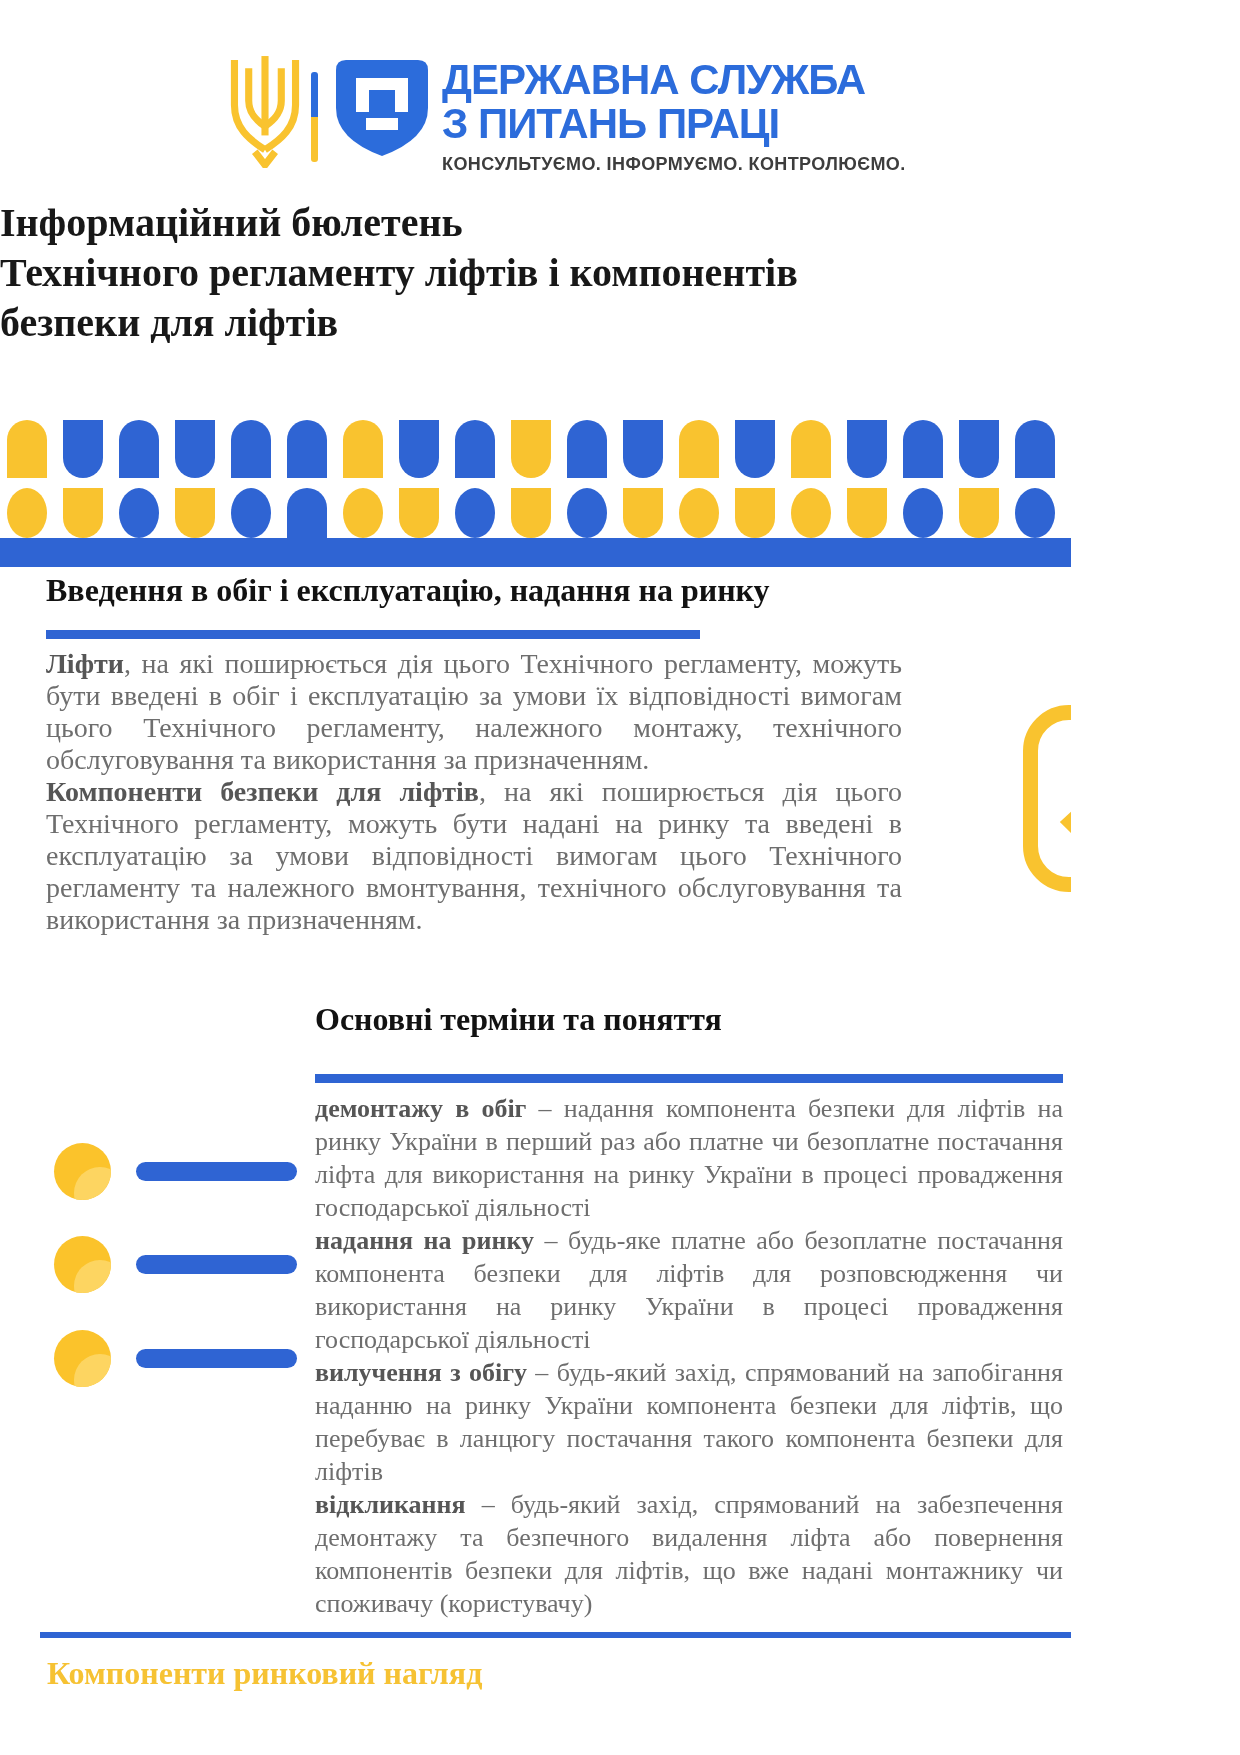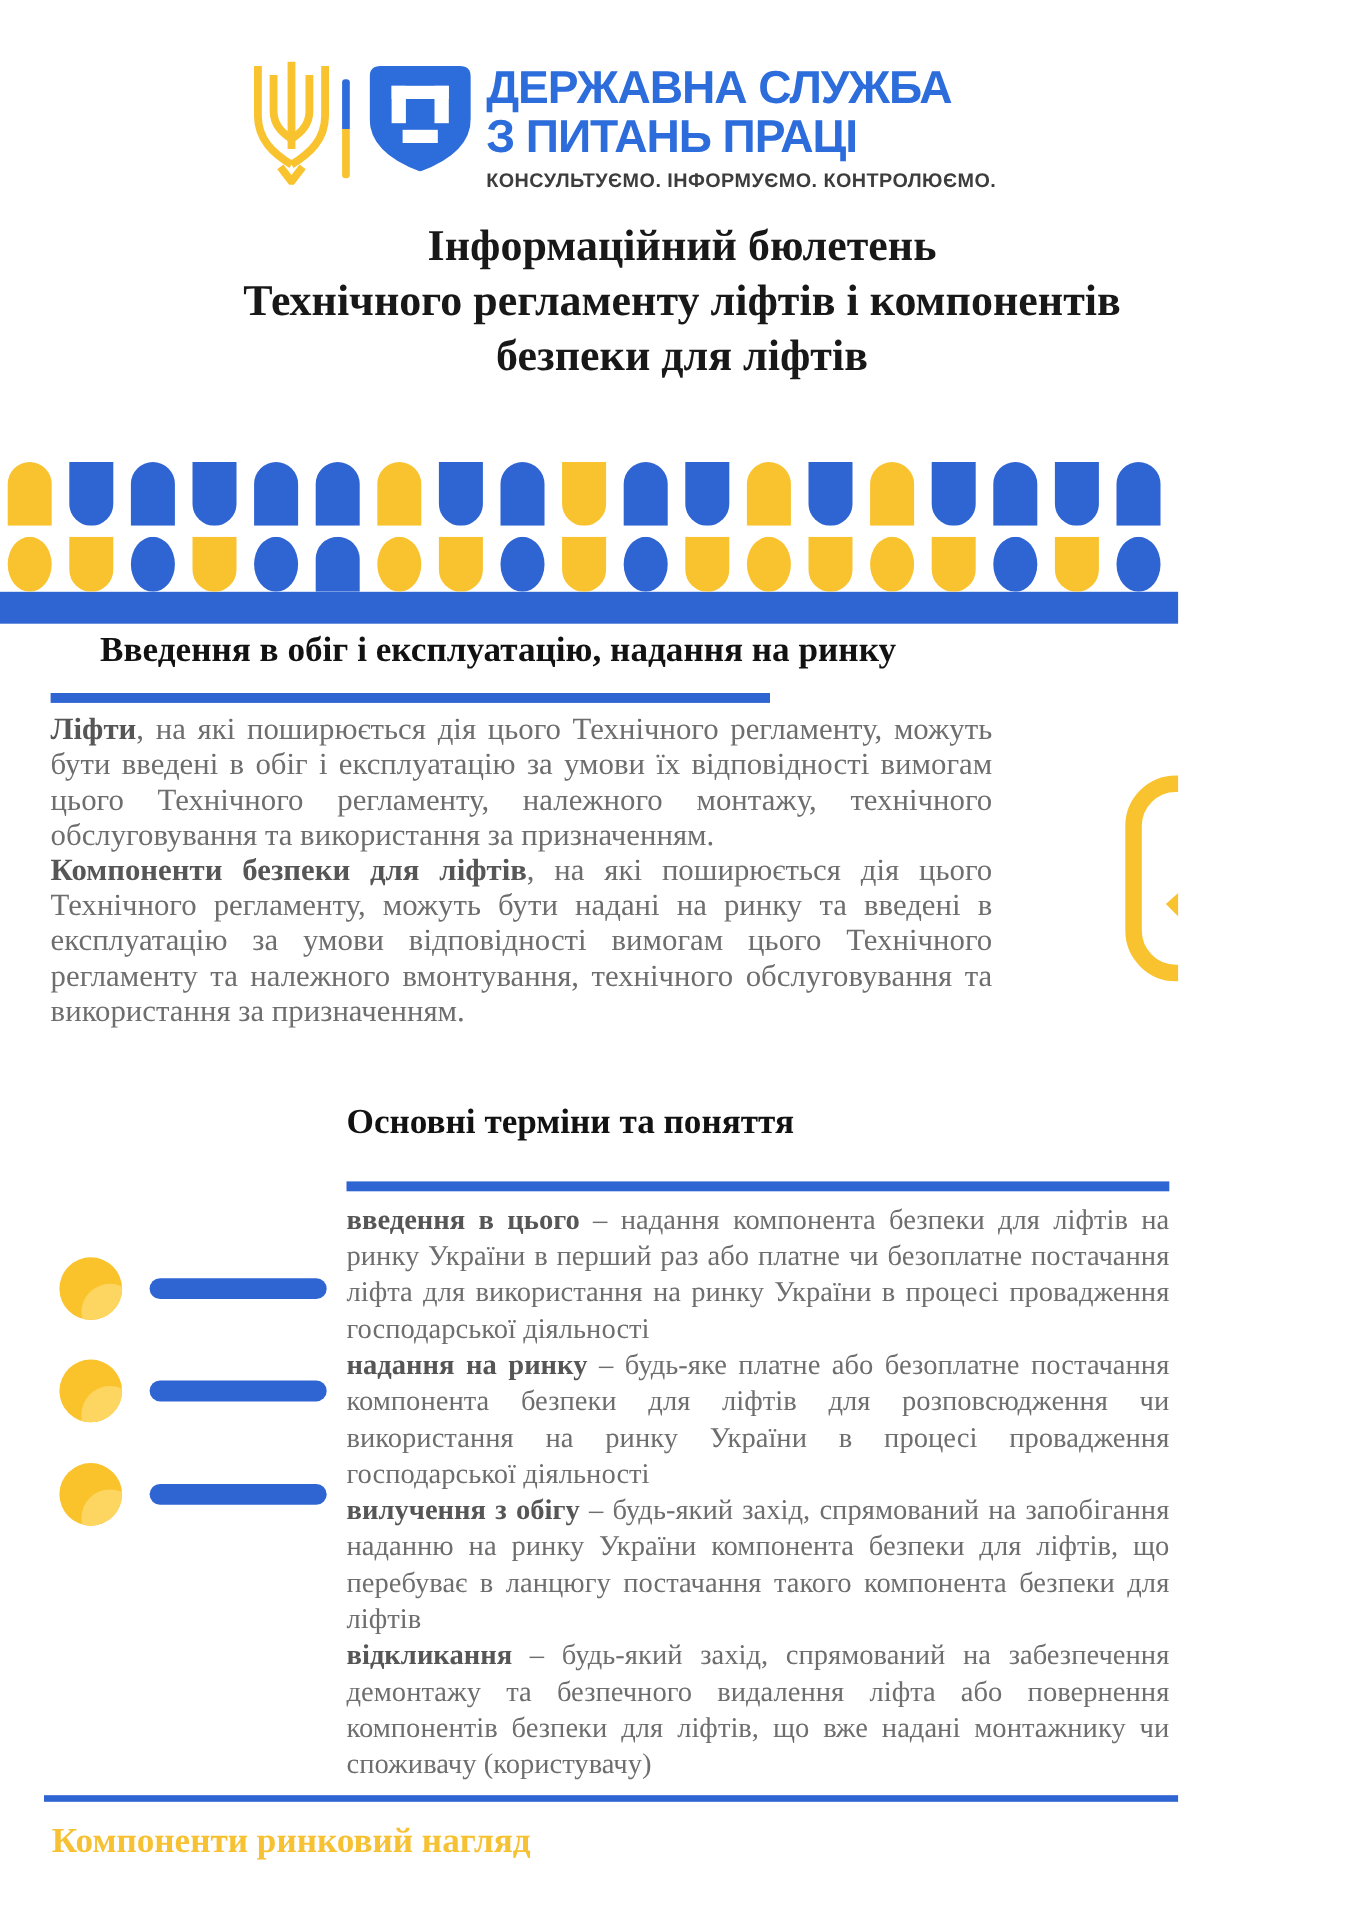--- a/index.html
+++ b/index.html
@@ -9,39 +9,39 @@
   
   .trident{position:absolute;left:226px;top:54px;width:78px;height:114px;}
   .hdr-divider{position:absolute;left:311px;top:72px;width:7px;height:90px;border-radius:3px;
                background:linear-gradient(to bottom,#2c6cdb 0 50%,#f9c32f 50% 100%);}
   .shield{position:absolute;left:336px;top:60px;width:92px;height:96px;}
   .org{position:absolute;left:442px;top:58px;font-family:"Liberation Sans",sans-serif;}
   .org-line{font-size:42px;font-weight:bold;color:#2c6cdb;line-height:44px;letter-spacing:-1px;white-space:nowrap;}
   .tagline{margin-top:8px;font-size:18px;font-weight:bold;color:#3d3d3d;letter-spacing:.4px;white-space:nowrap;text-align:center;}
 
   
-  .doc-title{position:absolute;left:0;top:198px;width:1240px;text-align:center;
+  .doc-title{position:absolute;left:0;top:198px;width:1240px;
              font-size:40px;font-weight:bold;color:#181818;line-height:50px;}
 
   
   .decor{position:absolute;left:0;top:420px;width:1240px;}
   .decor-row{display:flex;gap:16px;padding-left:7px;width:1240px;overflow:hidden;}
   .decor-row.r1{height:58px;margin-bottom:10px;}
   .decor-row.r2{height:50px;}
   .shape{flex:0 0 40px;width:40px;}
   .r1 .shape{height:58px;} .r2 .shape{height:50px;}
   .shape.arch{border-radius:22px 22px 0 0;}
   .shape.u{border-radius:0 0 22px 22px;}
   .shape.oval{border-radius:50%;}
   .shape.blue{background:#2f64d3;} .shape.yellow{background:#f9c32f;}
   .blue-band{width:1240px;height:29px;background:#2f64d3;}
 
   
   .h-sec{position:absolute;font-size:32px;font-weight:bold;color:#121212;white-space:nowrap;}
-  .h1{left:46px;top:572px;margin-left:45px;}
+  .h1{left:46px;top:572px;}
   .rule{position:absolute;height:9px;background:#2f64d3;}
   .rule1{left:46px;top:630px;width:654px;}
   .body-text{position:absolute;left:46px;top:648px;width:856px;
              font-size:28px;line-height:32px;color:#6e6e6e;text-align:justify;}
   .body-text p{margin:0;}
   .lead{font-weight:bold;color:#565656;}
 
   
   .check-box{position:absolute;left:1023px;top:705px;width:163px;height:157px;
              border:15px solid #f9c32f;border-radius:46px;}
@@ -171,21 +171,21 @@
 
   <div class="check-box"></div>
   <svg class="check-svg" viewBox="0 0 190 150">
     <path d="M14 86 L60 132 L176 20 L150 10 L62 98 L34 68 Z" fill="#f9c32f"></path>
   </svg>
 
   <div class="h-sec h2">Основні терміни та поняття</div>
   <div class="rule rule2"></div>
 
   <div class="defs">
-    <p><span class="term">введення в цього</span><span> – надання компонента безпеки для ліфтів на ринку України в перший раз або платне чи безоплатне постачання ліфта для використання на ринку України в процесі провадження господарської діяльності</span></p>
+    <p><span class="term">демонтажу в обіг</span><span> – надання компонента безпеки для ліфтів на ринку України в перший раз або платне чи безоплатне постачання ліфта для використання на ринку України в процесі провадження господарської діяльності</span></p>
     <p><span class="term">надання на ринку</span><span> – будь-яке платне або безоплатне постачання компонента безпеки для ліфтів для розповсюдження чи використання на ринку України в процесі провадження господарської діяльності</span></p>
     <p><span class="term">вилучення з обігу</span><span> – будь-який захід, спрямований на запобігання наданню на ринку України компонента безпеки для ліфтів, що перебуває в ланцюгу постачання такого компонента безпеки для ліфтів</span></p>
     <p><span class="term">відкликання</span><span> – будь-який захід, спрямований на забезпечення демонтажу та безпечного видалення ліфта або повернення компонентів безпеки для ліфтів, що вже надані монтажнику чи споживачу (користувачу)</span></p>
   </div>
 
   <div class="bullet-circle bc1"></div>
   <div class="bullet-pill bp1"></div>
   <div class="bullet-circle bc2"></div>
   <div class="bullet-pill bp2"></div>
   <div class="bullet-circle bc3"></div>

